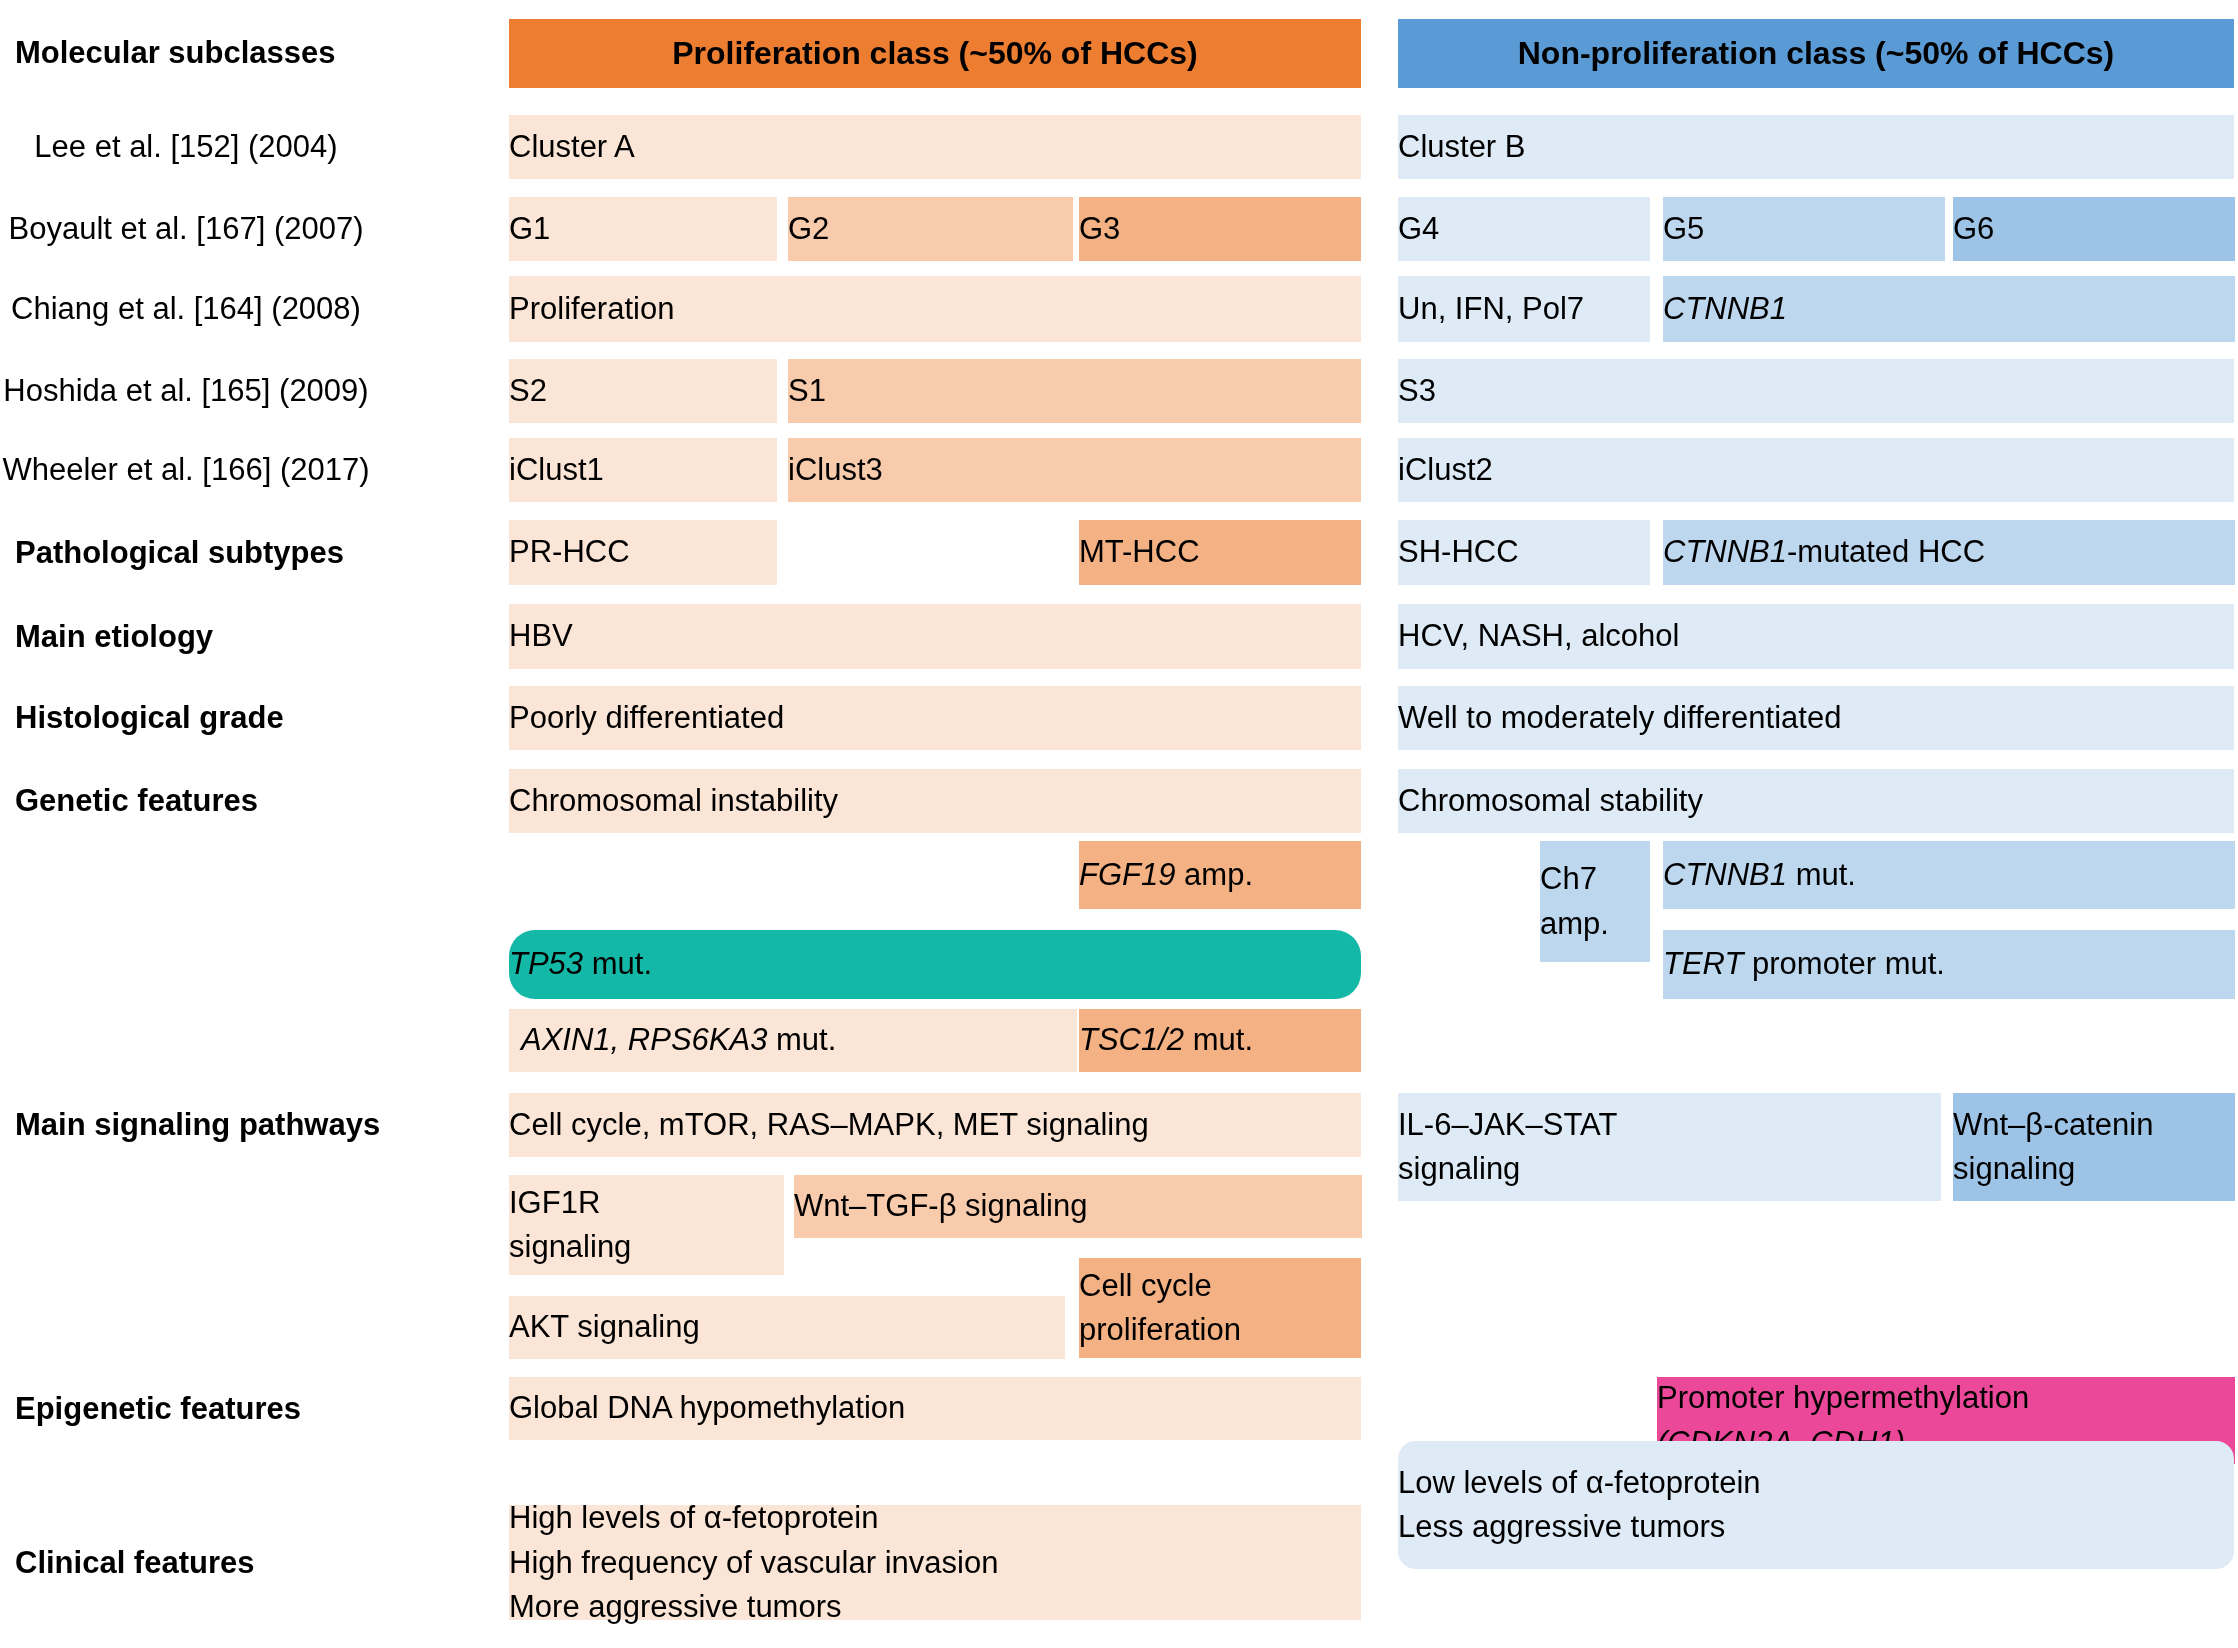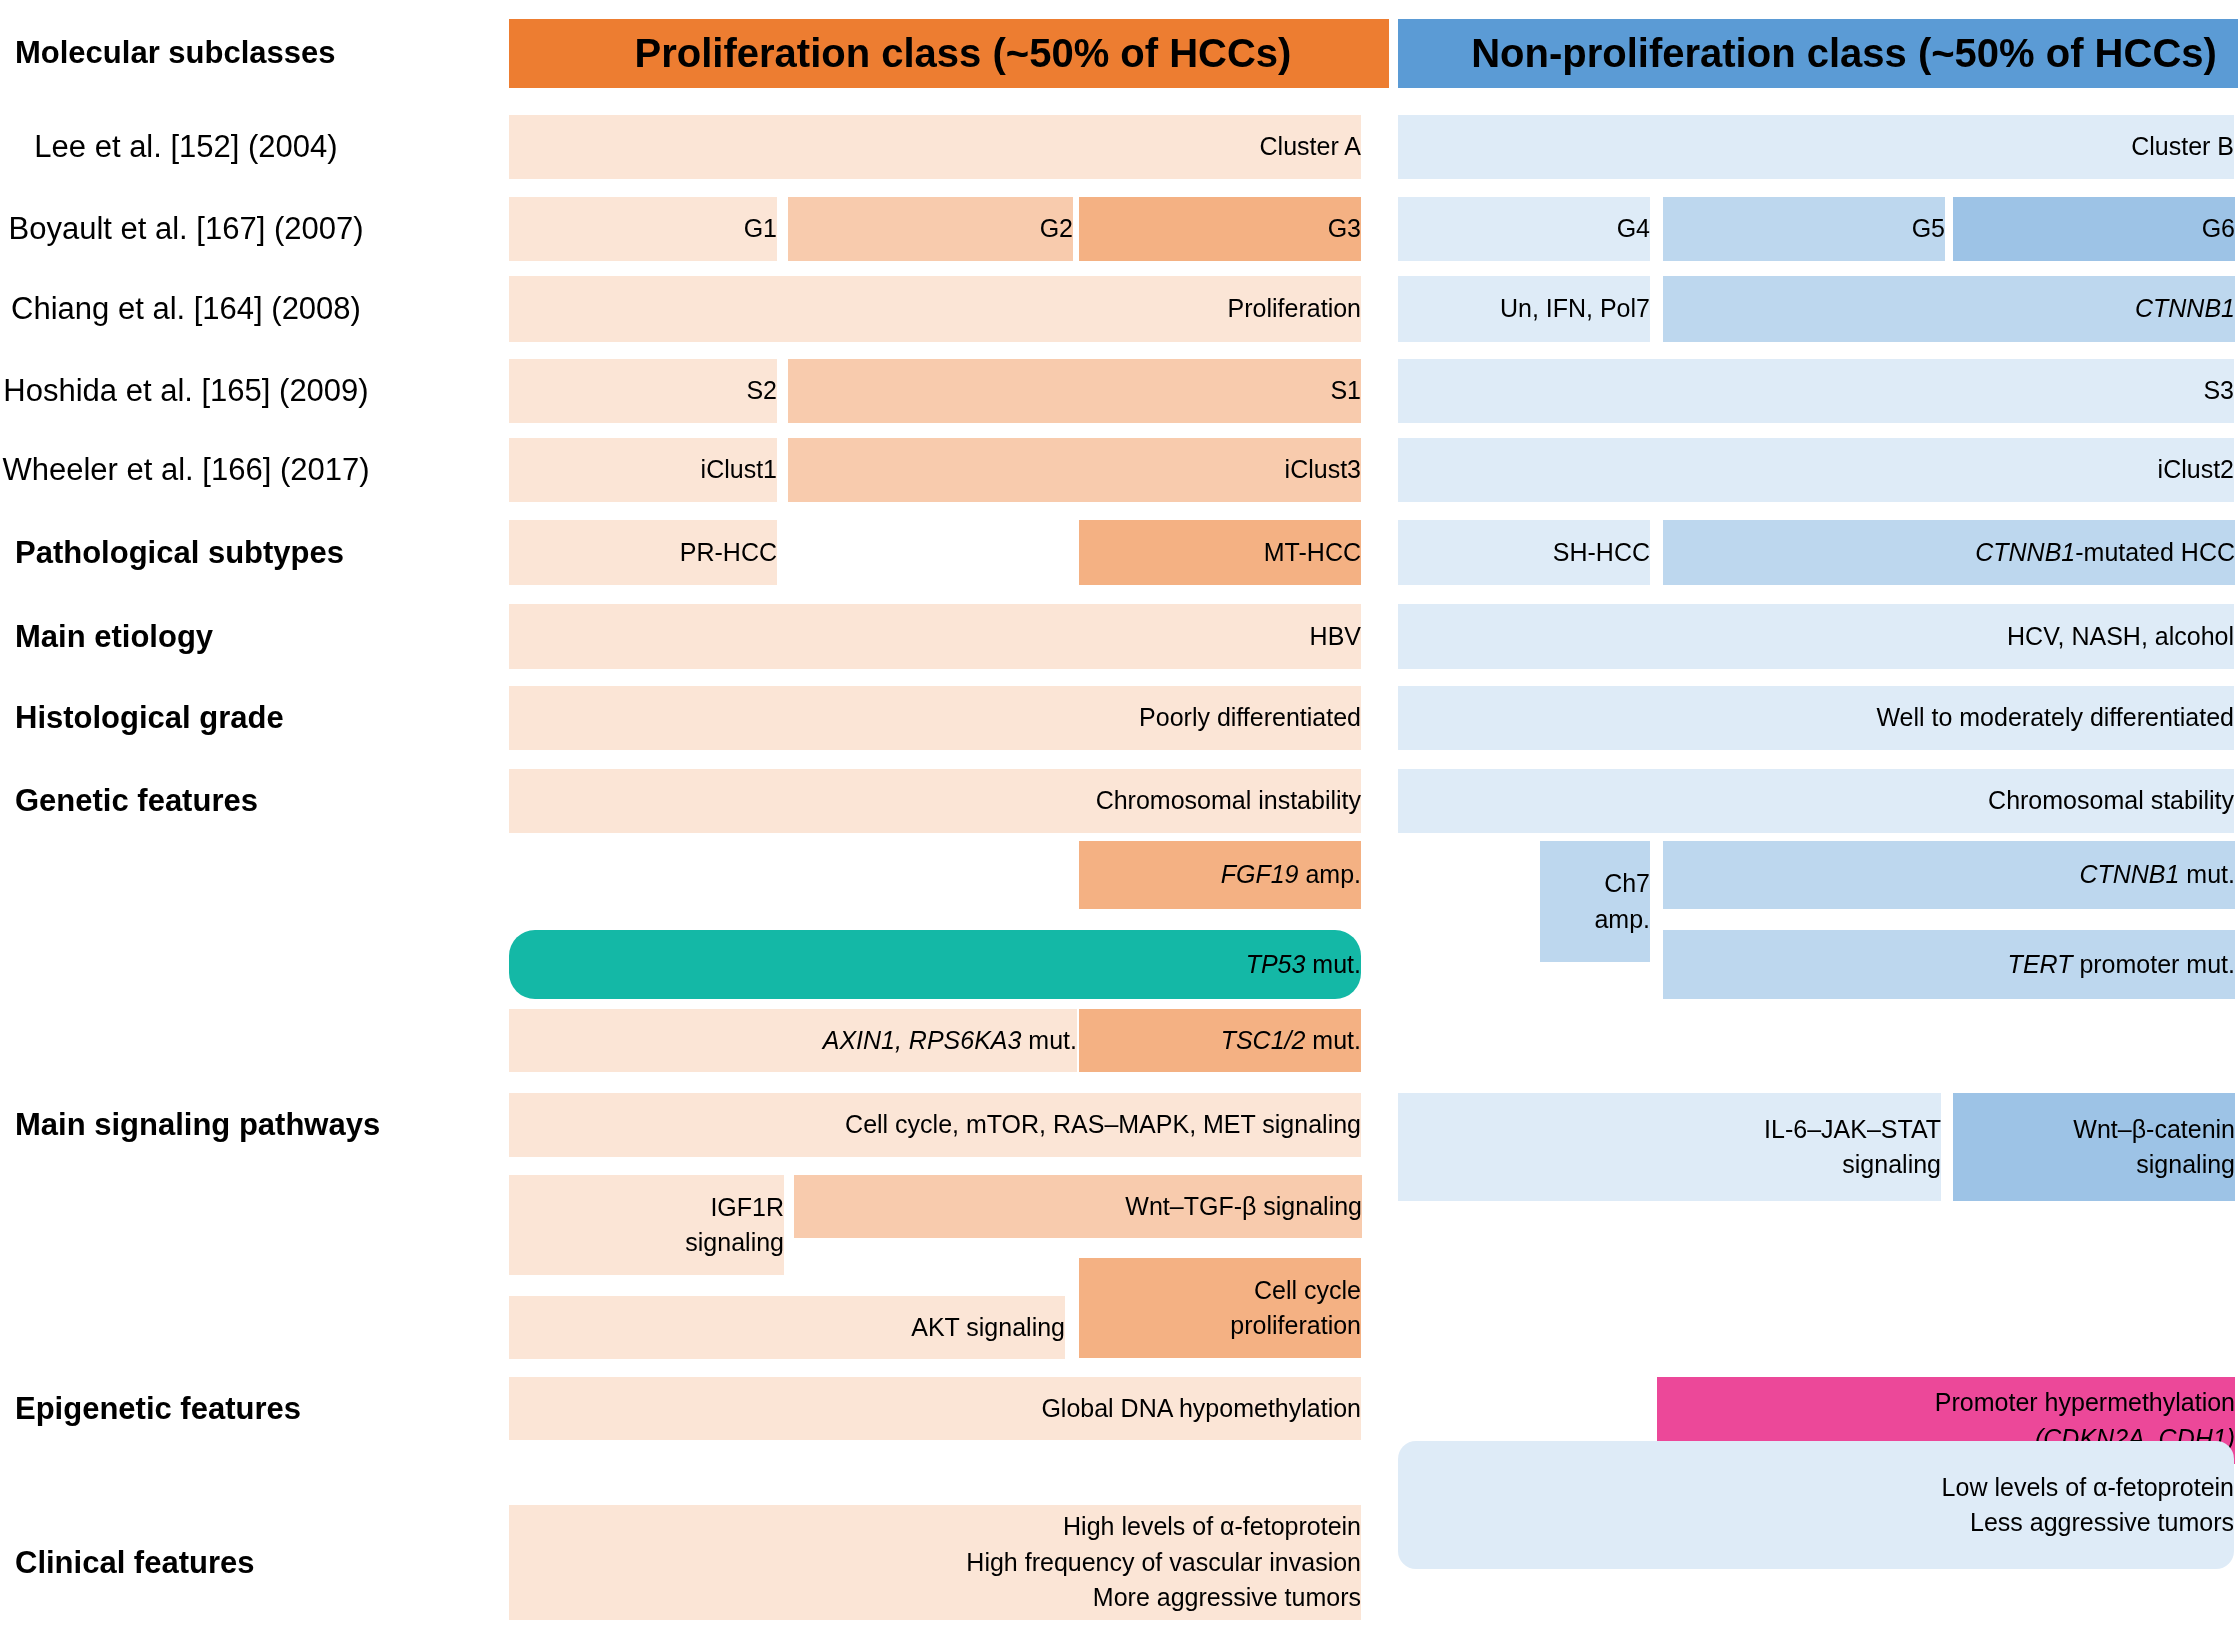--- a/index.html
+++ b/index.html
@@ -7,33 +7,33 @@
     position:relative;
     width:2239px;height:1649px;
     background:#ffffff;
     font-family:"Liberation Sans", sans-serif;
     color:#000;
     overflow:hidden;
   }
   .panel-header{
     position:absolute;
     display:flex;align-items:center;justify-content:center;
-    font-weight:bold;font-size:40px;text-align:center;padding-left:28px;
+    font-weight:bold;font-size:32px;text-align:center;
   }
   .row-label{
     position:absolute;
     display:flex;align-items:center;
     font-size:31px;white-space:nowrap;
   }
   .row-label.bold{font-weight:bold;left:15px;}
   .row-label.ref{left:0;width:372px;justify-content:center;font-weight:normal;}
   .cell{
     position:absolute;
-    display:flex;flex-direction:column;align-items:flex-end;justify-content:center;
-    text-align:center;font-size:25px;line-height:1.42;
+    display:flex;flex-direction:column;align-items:flex-start;justify-content:center;
+    text-align:center;font-size:31px;line-height:1.42;
   }
   .cell .ln{display:block;}
   .it{font-style:italic;}
 </style>
 </head>
 <body>
 
 <div class="page">
   <div class="row-label bold" style="top:18.6px;height:69px;">Molecular subclasses</div>
 

